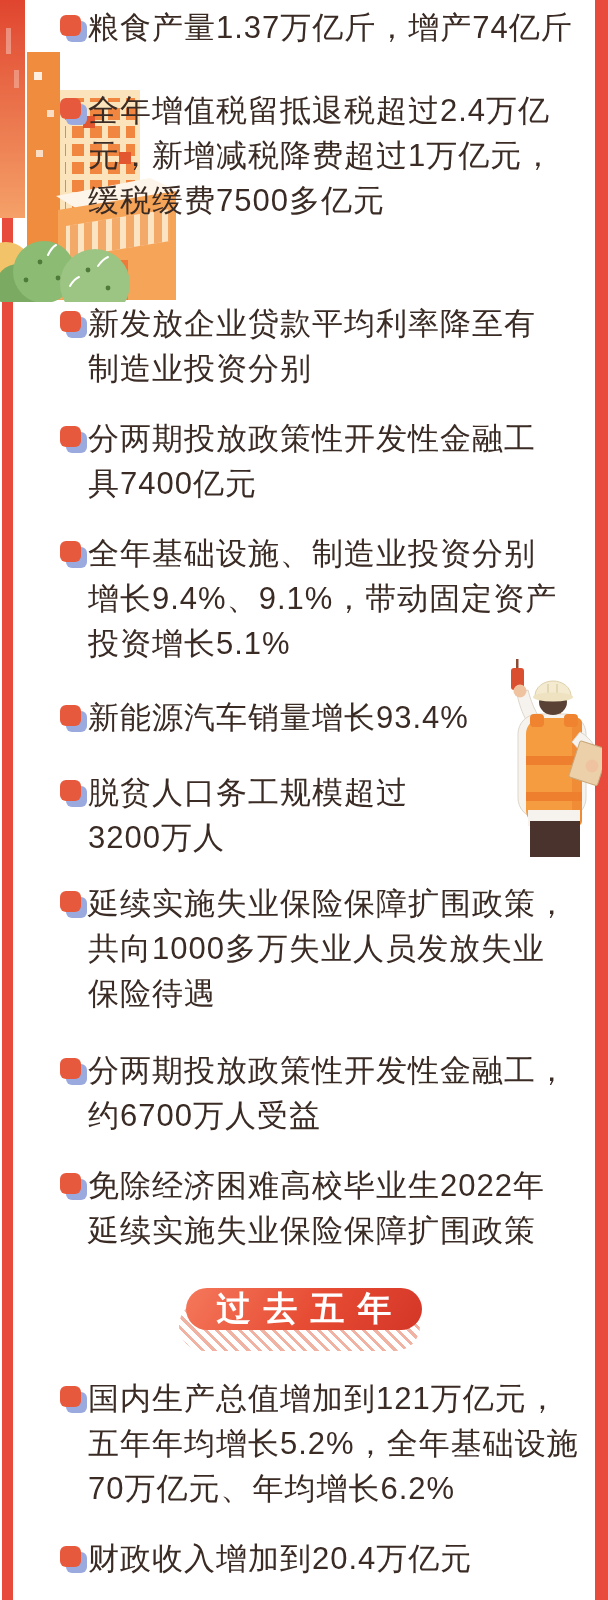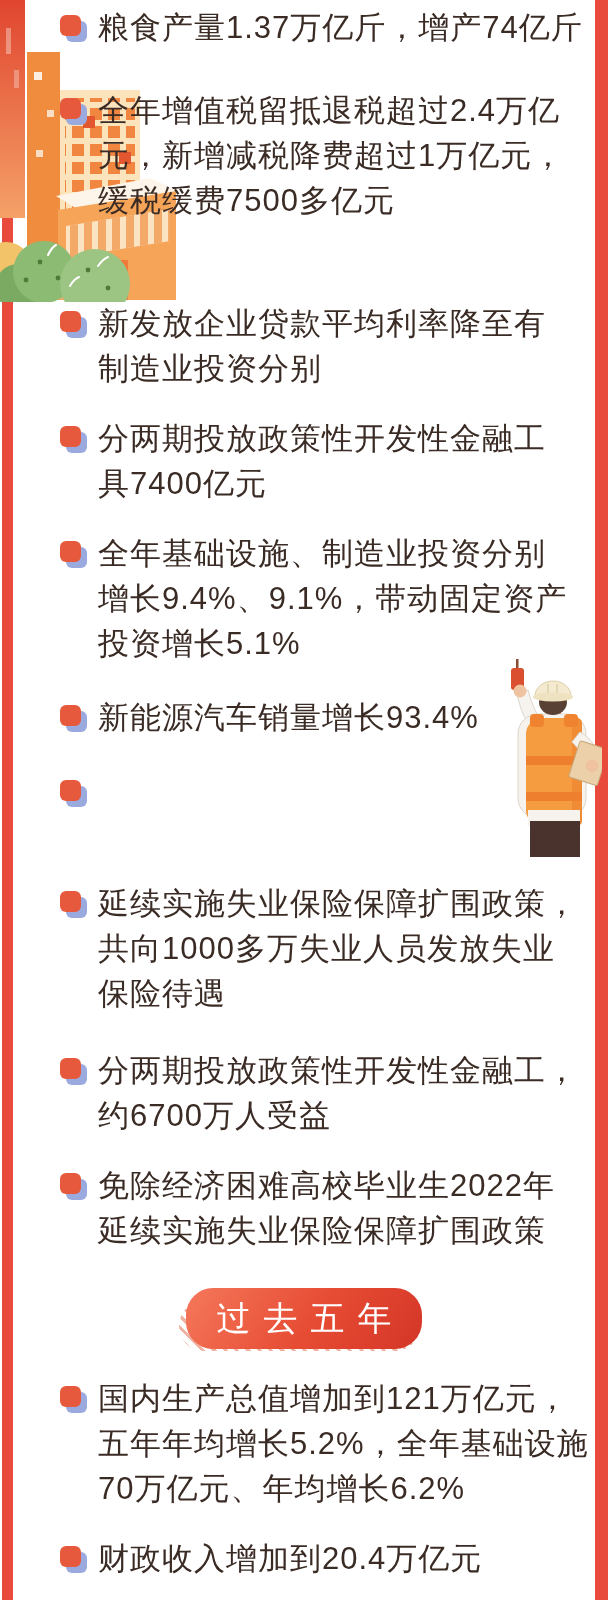--- a/index.html
+++ b/index.html
@@ -22,21 +22,21 @@
 
   .illu { position: absolute; }
   .illu.building { left: 0;     top: 0;     width: 176px; height: 302px; }
   .illu.worker   { left: 460px; top: 658px; width: 142px; height: 200px; }
 
   .fact {
     position: absolute;
     left: 60px;
     display: flex;
     align-items: flex-start;
-    gap: 17px;
+    gap: 7px;
   }
   .bullet {
     flex: 0 0 auto;
     width: 21px;
     height: 21px;
     margin-top: 10px;
     border-radius: 6px;
     background: #e7593d;
     box-shadow: 6px 6px 0 0 #9aa9de;
   }
@@ -56,26 +56,26 @@
     width: 241px;
     height: 50px;
     border-radius: 26px;
     background: repeating-linear-gradient(45deg, #f0b2a3 0 3px, #ffffff 3px 8px);
   }
   .banner {
     position: absolute;
     left: 186px;
     top: 1288px;
     width: 236px;
-    height: 61px;
+    height: 42px;
     border-radius: 27px;
     background: linear-gradient(125deg, #f5785b 0%, #e64b33 55%, #d43627 100%);
     color: #ffffff;
     font-size: 34px;
-    font-weight: normal;
+    font-weight: bold;
     letter-spacing: 13px;
     text-indent: 13px;
     display: flex;
     align-items: center;
     justify-content: center;
   }
 </style>
 </head>
 <body>
 
@@ -195,20 +195,22 @@
       <span class="fact-text">全年基础设施、制造业投资分别
 增长9.4%、9.1%，带动固定资产
 投资增长5.1%</span>
     </div>
   <div class="fact" style="top:695px">
       <span class="bullet"></span>
       <span class="fact-text">新能源汽车销量增长93.4%</span>
     </div>
   <div class="fact" style="top:770px">
       <span class="bullet"></span>
+      <span class="fact-text">脱贫人口务工规模超过
+3200万人</span>
     </div>
   <div class="fact" style="top:881px">
       <span class="bullet"></span>
       <span class="fact-text">延续实施失业保险保障扩围政策，
 共向1000多万失业人员发放失业
 保险待遇</span>
     </div>
   <div class="fact" style="top:1048px">
       <span class="bullet"></span>
       <span class="fact-text">分两期投放政策性开发性金融工，

